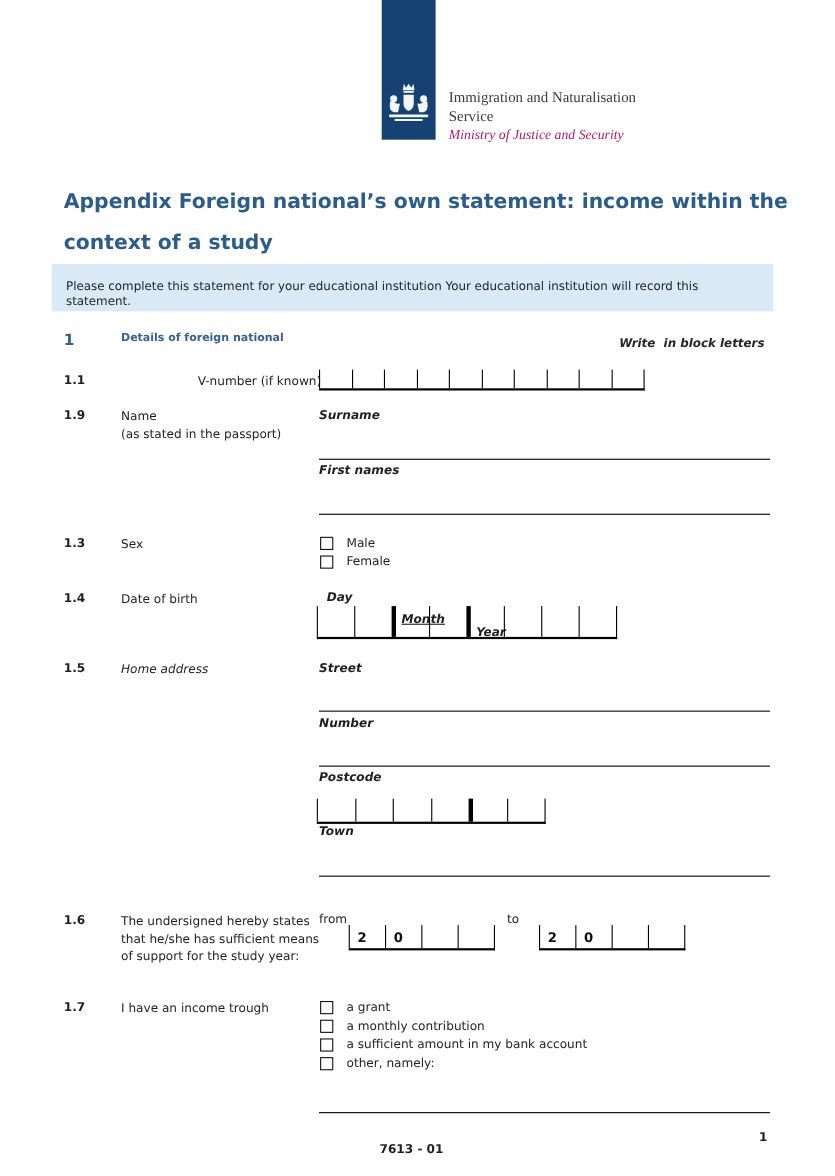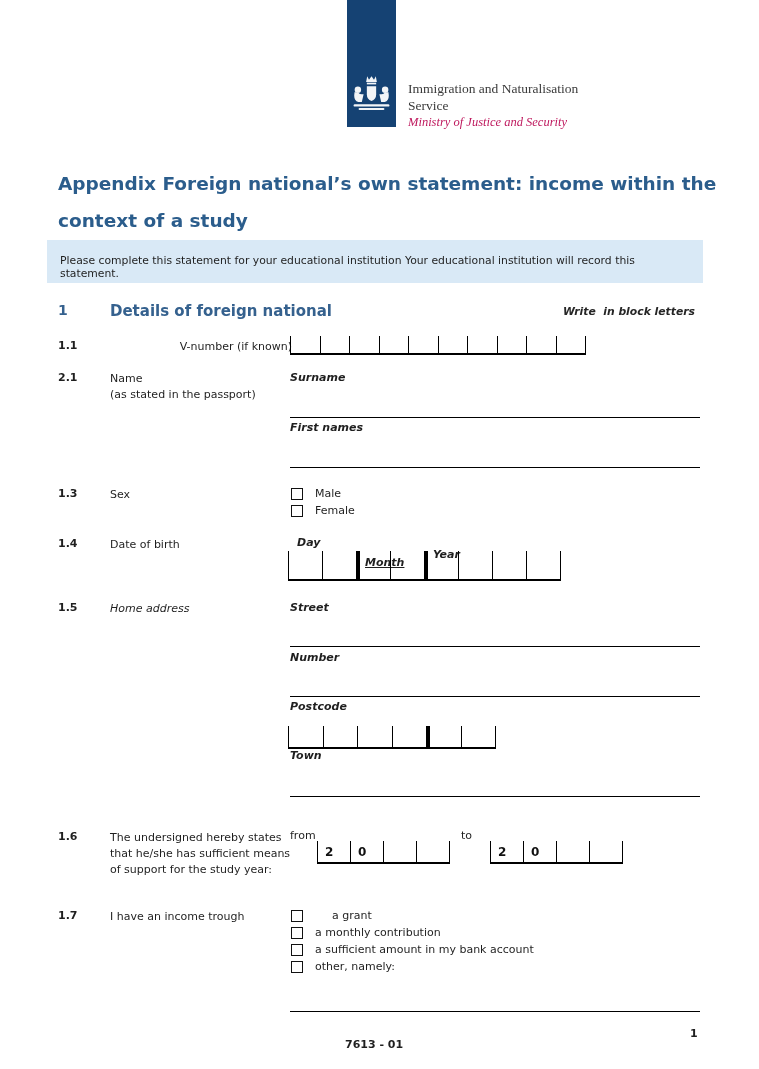--- a/index.html
+++ b/index.html
@@ -14,21 +14,21 @@
     font-size:13.5px;line-height:17px;color:#3a3a3a;}
   .ministry{left:408px;top:115px;width:300px;font-family:"Liberation Serif","DejaVu Serif",serif;
     font-style:italic;font-size:12.5px;color:#be185d;}
   
   .doc-title{left:58px;top:165px;width:660px;font-size:18.5px;font-weight:bold;
     color:#2b5d8c;line-height:37px;}
   .notice{left:47px;top:240px;width:656px;height:43px;background:#d9e9f6;}
   .notice-text{left:13px;top:14px;width:630px;font-size:10.8px;color:#1f1f1f;}
   
   .sec-num{left:58px;top:302px;font-size:14px;font-weight:bold;color:#35618e;}
-  .sec-title{left:110px;top:302px;font-size:15px;font-weight:bold;color:#35618e;}
+  .sec-title{left:110px;top:302px;font-size:10px;font-weight:bold;color:#35618e;}
   .sec-hint{right:64px;top:305px;font-size:10.8px;font-weight:bold;font-style:italic;
     color:#262626;white-space:pre;}
   
   .row-num{left:58px;font-size:11px;font-weight:bold;color:#1f1f1f;}
   .row-label{left:110px;width:182px;font-size:11px;line-height:16px;color:#1f1f1f;}
   .f-label{font-size:11px;font-weight:bold;font-style:italic;color:#1f1f1f;}
   .wline{height:0;border-top:1.6px solid #000;}
   
   .comb{display:flex;border-bottom:2px solid #000;border-right:1.6px solid #000;box-sizing:border-box;}
   .comb .cell{box-sizing:border-box;border-left:1.6px solid #000;display:flex;align-items:center;
@@ -88,42 +88,42 @@
     <div class="cell" style="width:29.5px"></div>
     <div class="cell" style="width:29.5px"></div>
     <div class="cell" style="width:29.5px"></div>
     <div class="cell" style="width:29.5px"></div>
     <div class="cell" style="width:29.5px"></div>
     <div class="cell" style="width:29.5px"></div>
     <div class="cell" style="width:29.5px"></div>
     <div class="cell" style="width:29.5px"></div>
   </div>
 
-  <div class="abs row-num" style="top:371px;">2.1</div>
+  <div class="abs row-num" style="top:371px;">1.9</div>
   <div class="abs row-label" style="top:371px;">
     <div>Name</div>
     <div>(as stated in the passport)</div>
   </div>
   <div class="abs f-label" style="left:290px;top:371px;">Surname</div>
   <div class="abs wline" style="left:290px;top:417px;width:410px;"></div>
   <div class="abs f-label" style="left:290px;top:421px;">First names</div>
   <div class="abs wline" style="left:290px;top:467px;width:410px;"></div>
 
   <div class="abs row-num" style="top:487px;">1.3</div>
   <div class="abs row-label" style="top:487px;">Sex</div>
   <div class="abs chk" style="left:291px;top:488px;"></div>
   <div class="abs chk-label" style="left:315px;top:487px;">Male</div>
   <div class="abs chk" style="left:291px;top:505px;"></div>
   <div class="abs chk-label" style="left:315px;top:504px;">Female</div>
 
   <div class="abs row-num" style="top:537px;">1.4</div>
   <div class="abs row-label" style="top:537px;">Date of birth</div>
   <div class="abs f-label" style="left:297px;top:536px;">Day</div>
   <div class="abs f-label" style="left:365px;top:556px;text-decoration:underline;">Month</div>
-  <div class="abs f-label" style="left:433px;top:548px;">Year</div>
+  <div class="abs f-label" style="left:433px;top:568px;">Year</div>
   <div class="abs comb" style="left:288px;top:551px;height:30px;">
     <div class="cell" style="width:34px"></div>
     <div class="cell" style="width:34px"></div>
     <div class="cell thick" style="width:34px"></div>
     <div class="cell" style="width:34px"></div>
     <div class="cell thick" style="width:34px"></div>
     <div class="cell" style="width:34px"></div>
     <div class="cell" style="width:34px"></div>
     <div class="cell" style="width:34px"></div>
   </div>
@@ -159,21 +159,21 @@
   <div class="abs comb" style="left:490px;top:841px;height:23px;">
     <div class="cell" style="width:33px">2</div>
     <div class="cell" style="width:33px">0</div>
     <div class="cell" style="width:33px"></div>
     <div class="cell" style="width:33px"></div>
   </div>
 
   <div class="abs row-num" style="top:909px;">1.7</div>
   <div class="abs row-label" style="top:909px;">I have an income trough</div>
   <div class="abs chk" style="left:291px;top:910px;"></div>
-  <div class="abs chk-label" style="left:332px;top:909px;">a grant</div>
+  <div class="abs chk-label" style="left:315px;top:909px;">a grant</div>
   <div class="abs chk" style="left:291px;top:927px;"></div>
   <div class="abs chk-label" style="left:315px;top:926px;">a monthly contribution</div>
   <div class="abs chk" style="left:291px;top:944px;"></div>
   <div class="abs chk-label" style="left:315px;top:943px;">a sufficient amount in my bank account</div>
   <div class="abs chk" style="left:291px;top:961px;"></div>
   <div class="abs chk-label" style="left:315px;top:960px;">other, namely:</div>
   <div class="abs wline" style="left:290px;top:1011px;width:410px;"></div>
 
   <div class="abs form-code">7613 - 01</div>
   <div class="abs page-num">1</div>

